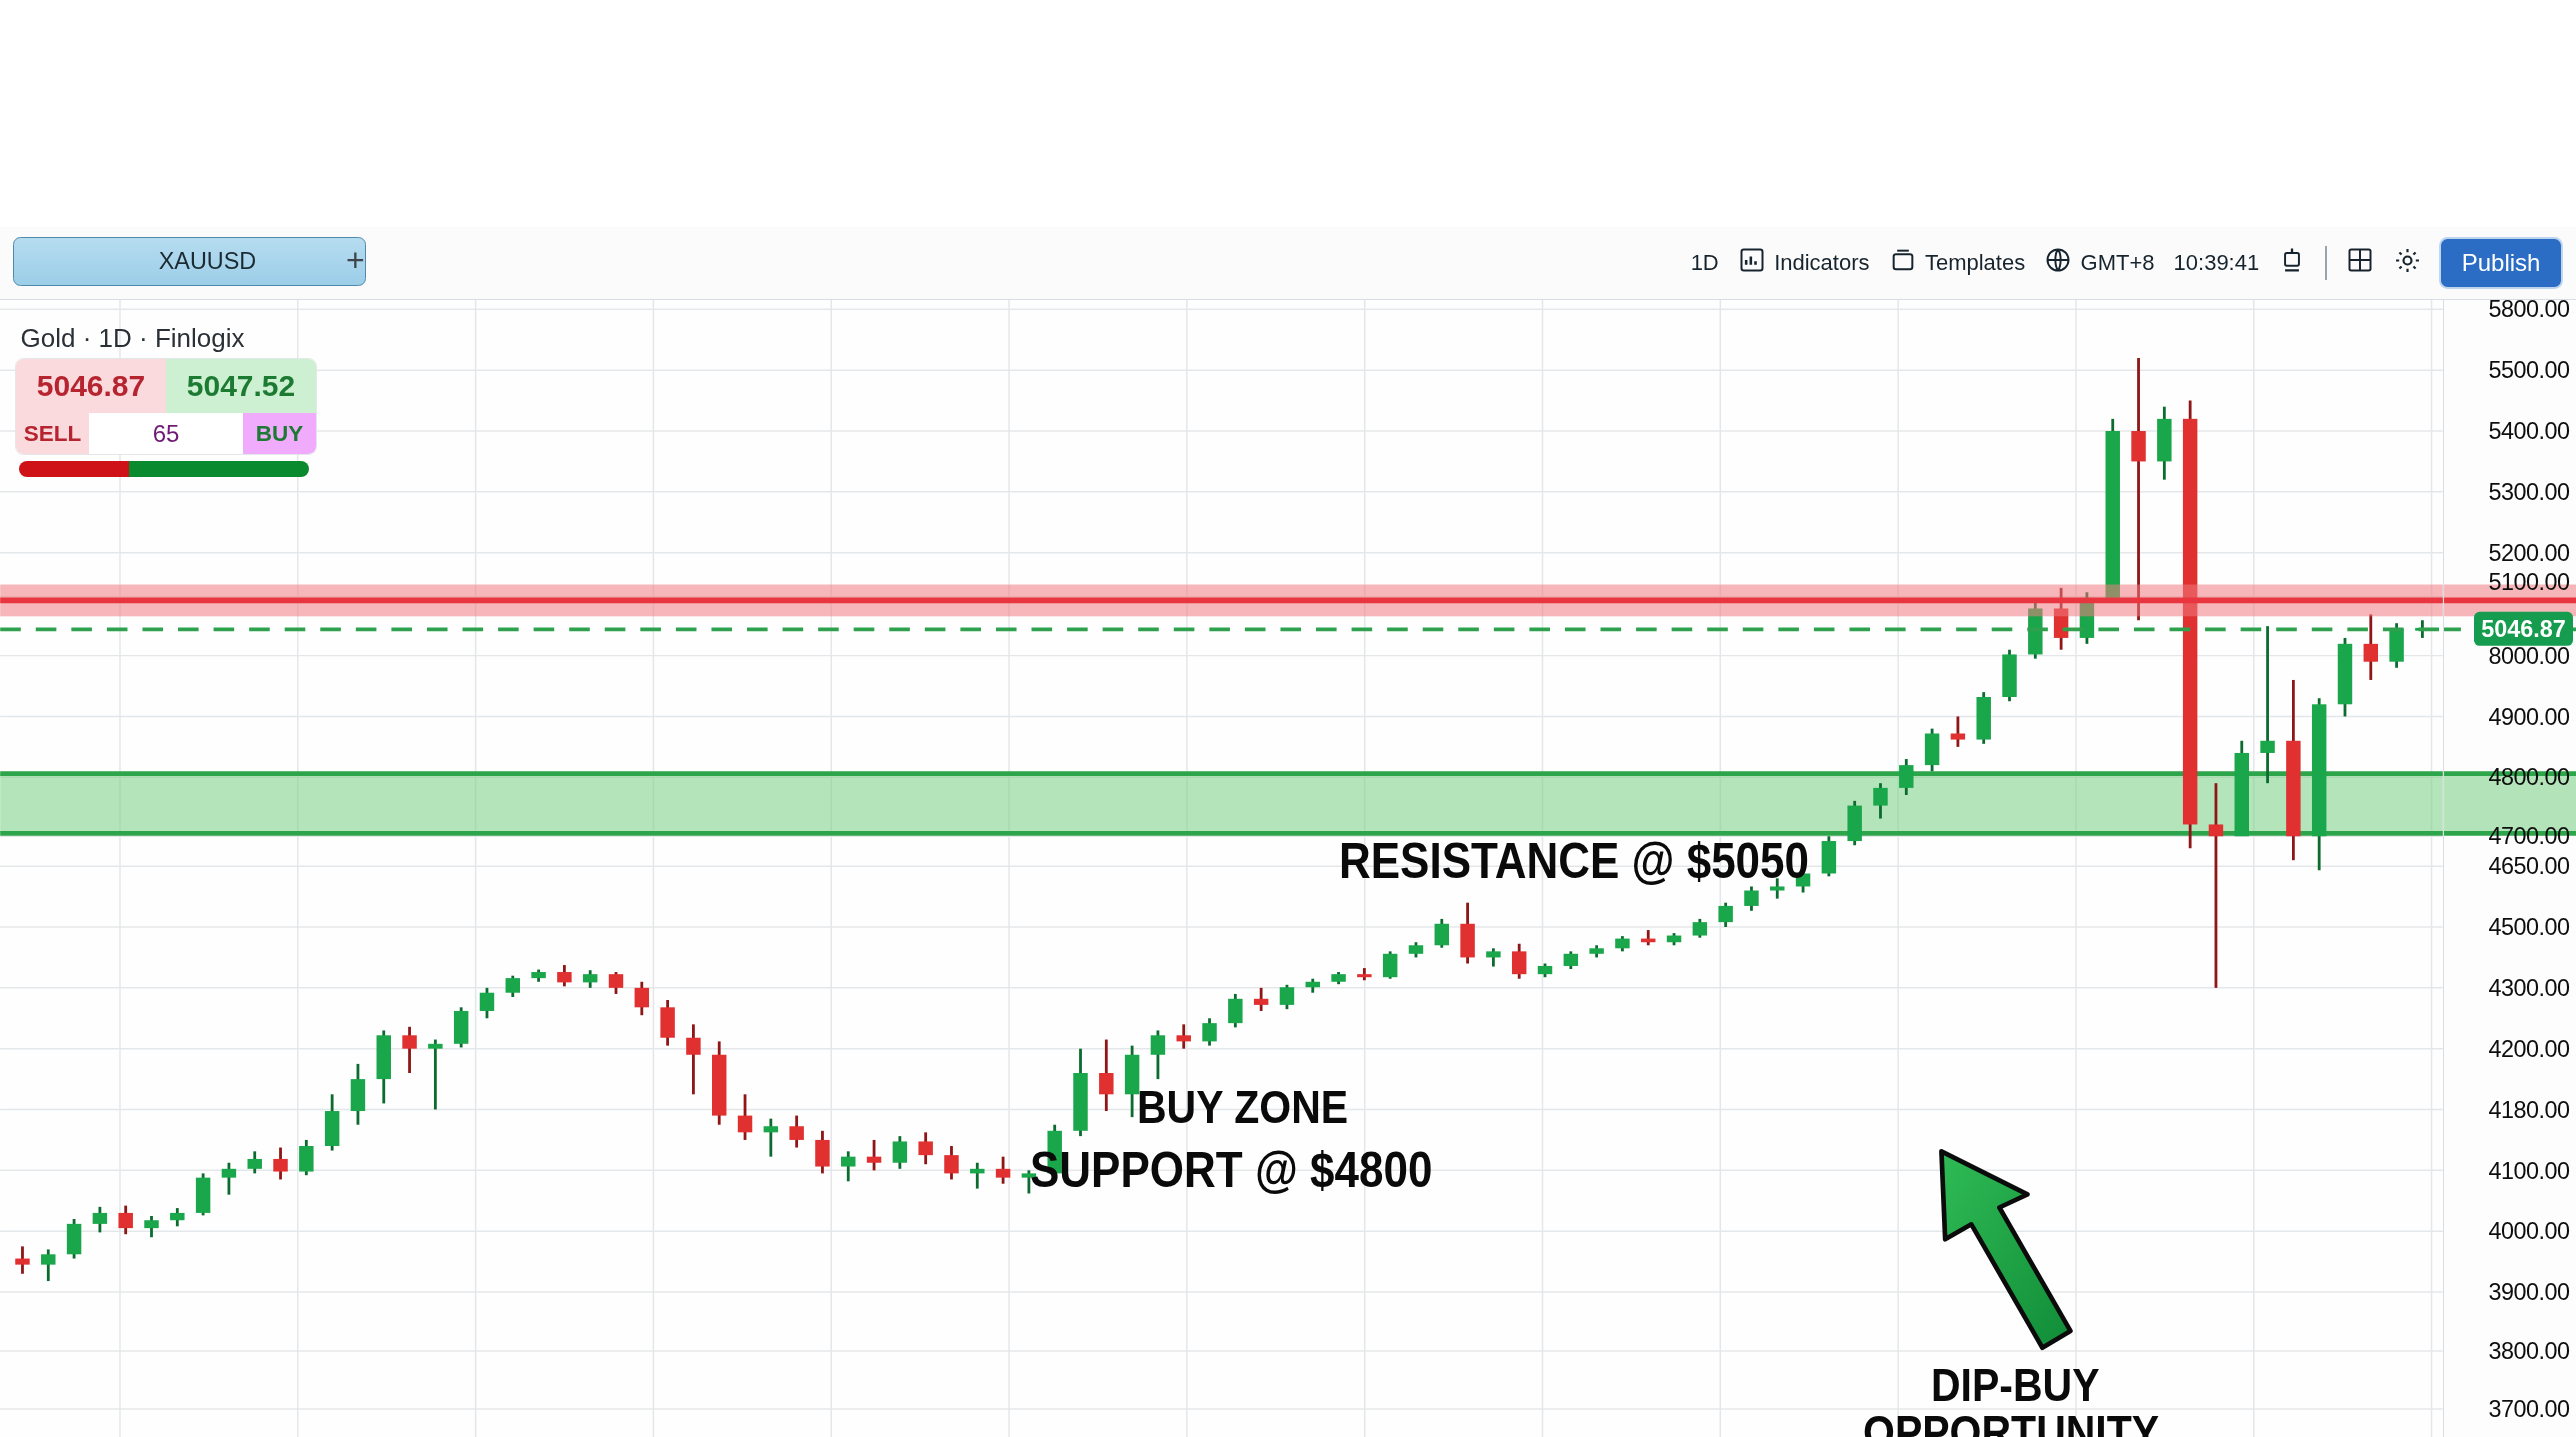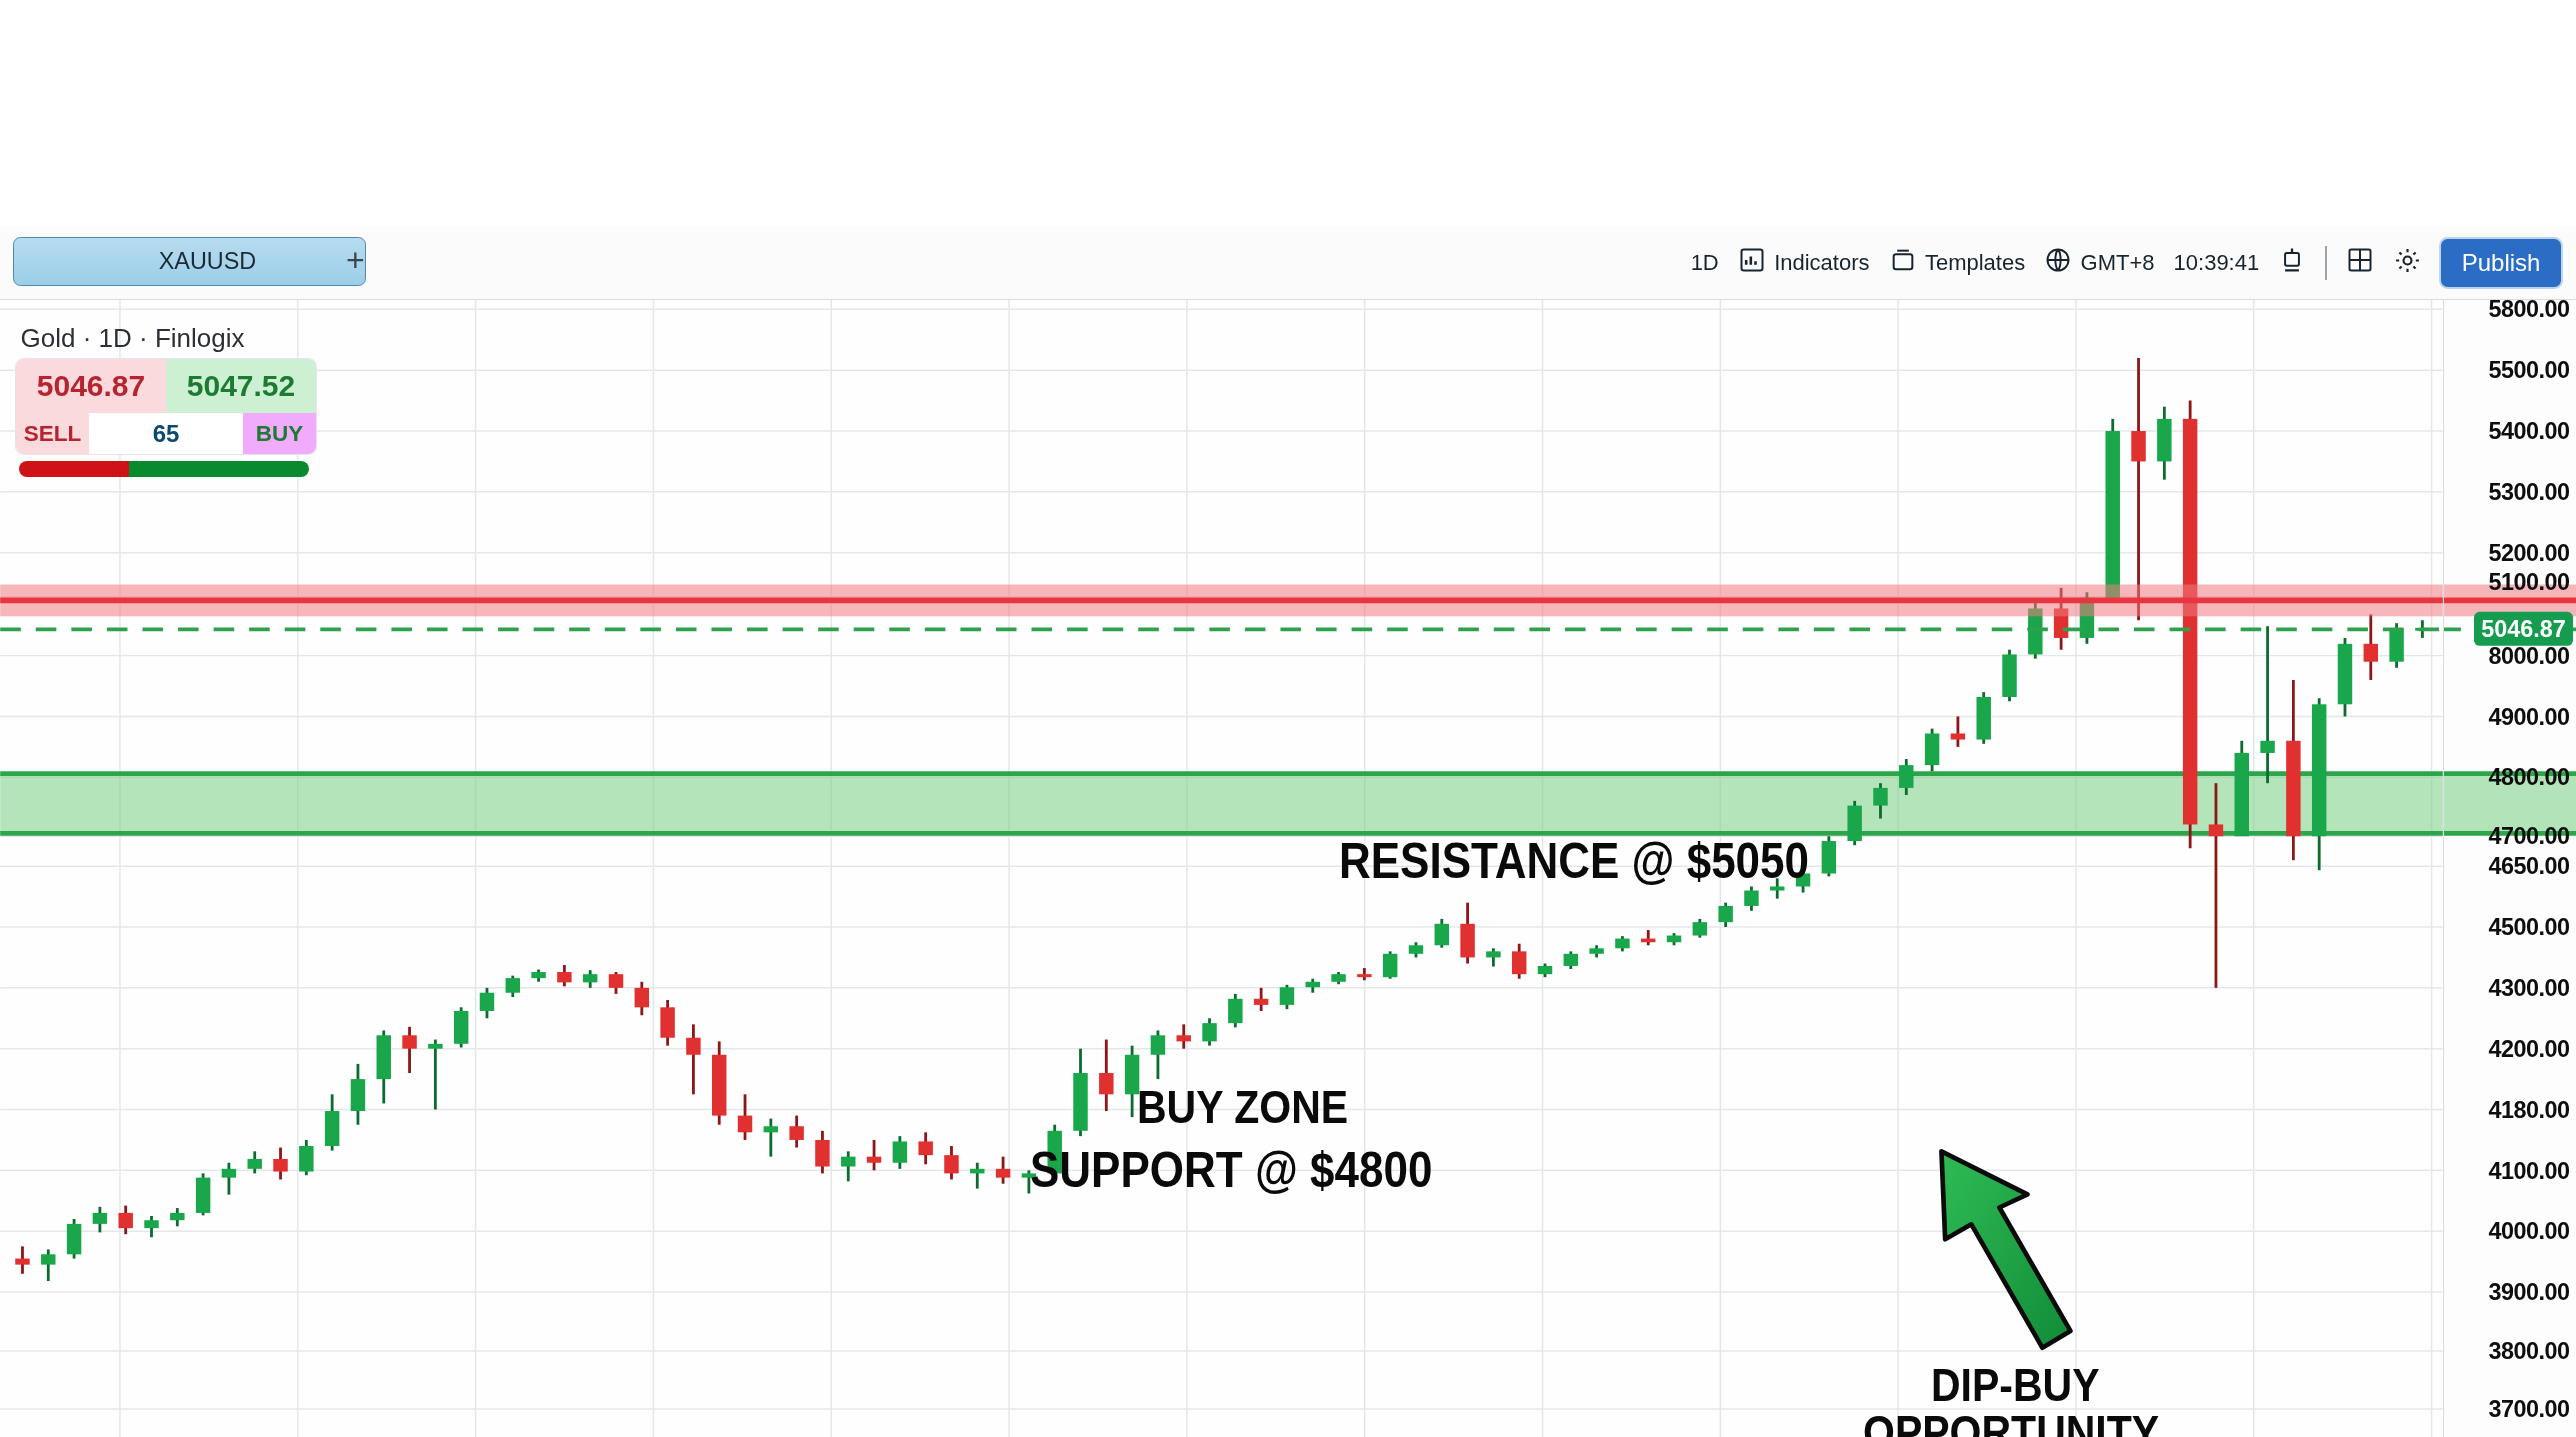--- a/index.html
+++ b/index.html
@@ -29,39 +29,39 @@
   .tb-sep{width:1.9px;height:34px;background:#9aa3ab;}
   .publish{background:#2b6dc4;color:#fff;font-size:24px;border-radius:6.6px;
            padding:10.3px 20.6px;border:none;box-shadow:0 0 0 1.9px #bcd4ee;}
   .ico{display:inline-block;}
 
   
   .chart{position:absolute;left:0;top:300px;width:2443px;height:1138px;background:#fefefe;overflow:hidden;}
   .axis{position:absolute;left:2443px;top:300px;width:133px;height:1138px;background:#fdfdfd;
         border-left:0.9px solid #d9dde1;overflow:hidden;}
 
-  .axis-label{position:absolute;right:7.5px;font-size:23.4px;color:#0e0e0e;font-weight:bold;
+  .axis-label{position:absolute;right:7.5px;font-size:23.4px;color:#0e0e0e;font-weight:normal;
               transform:translateY(-50%);letter-spacing:-0.5px;}
   .price-badge{position:absolute;right:3.7px;background:#169c4e;color:#fff;font-size:23.4px;
                font-weight:bold;border-radius:5.6px;padding:3.7px 7.5px;transform:translateY(-50%);}
 
   
   .sym-info{position:absolute;left:20.6px;top:22.5px;font-size:26px;color:#2b3036;}
   .quote{position:absolute;left:15px;top:58px;width:300px;background:#fff;border:1.9px solid #e4e7ea;
          border-radius:8.4px;overflow:hidden;}
   .quote-row1{display:flex;height:54px;}
   .q-sell{flex:1;background:#fadadd;display:flex;align-items:center;justify-content:center;
           color:#b62430;font-size:30px;font-weight:bold;}
   .q-buy{flex:1;background:#cdf0d2;display:flex;align-items:center;justify-content:center;
          color:#1c7a32;font-size:30px;font-weight:bold;}
   .quote-row2{display:flex;height:41px;}
   .q-sl{width:73px;background:#fadadd;display:flex;align-items:center;justify-content:center;
         color:#b62430;font-size:22.5px;font-weight:bold;}
   .q-spread{flex:1;background:#fff;display:flex;align-items:center;justify-content:center;
-            color:#0c4a6e;font-size:24px;font-weight:bold;}
+            color:#701a75;font-size:24px;}
   .q-by{width:73px;background:#f0abfc;display:flex;align-items:center;justify-content:center;
         color:#1c7a32;font-size:22.5px;font-weight:bold;}
   .qbar{position:absolute;left:19px;top:161px;width:290px;height:16px;border-radius:8.4px;overflow:hidden;display:flex;}
   .qbar-r{width:38%;background:#cf1118;}
   .qbar-g{width:62%;background:#0a8a2e;}
 
   
   .anno{position:absolute;font-weight:bold;color:#0a0a0a;white-space:nowrap;
         font-family:"Liberation Sans",sans-serif;}
   .anno-res{font-size:44px;left:1339px;top:536px;transform:scaleY(1.12);}

